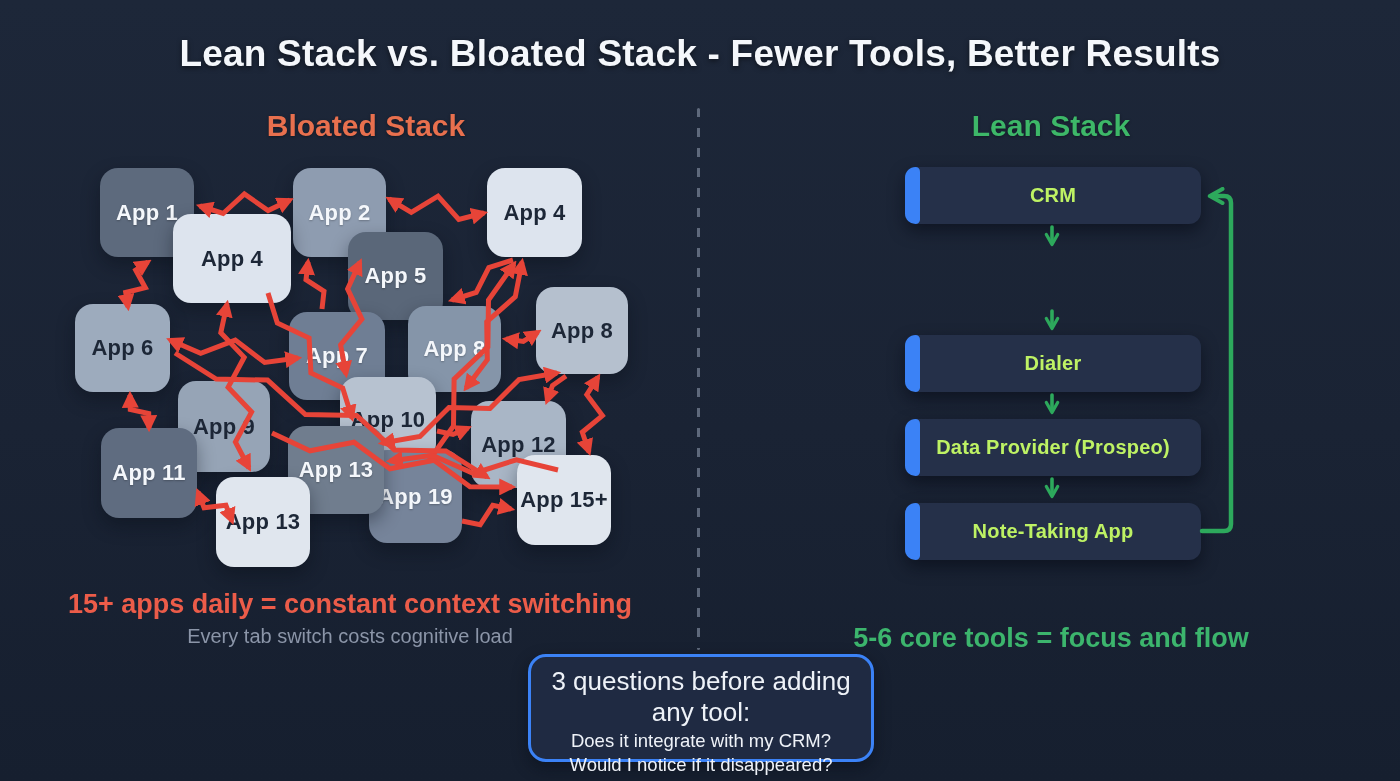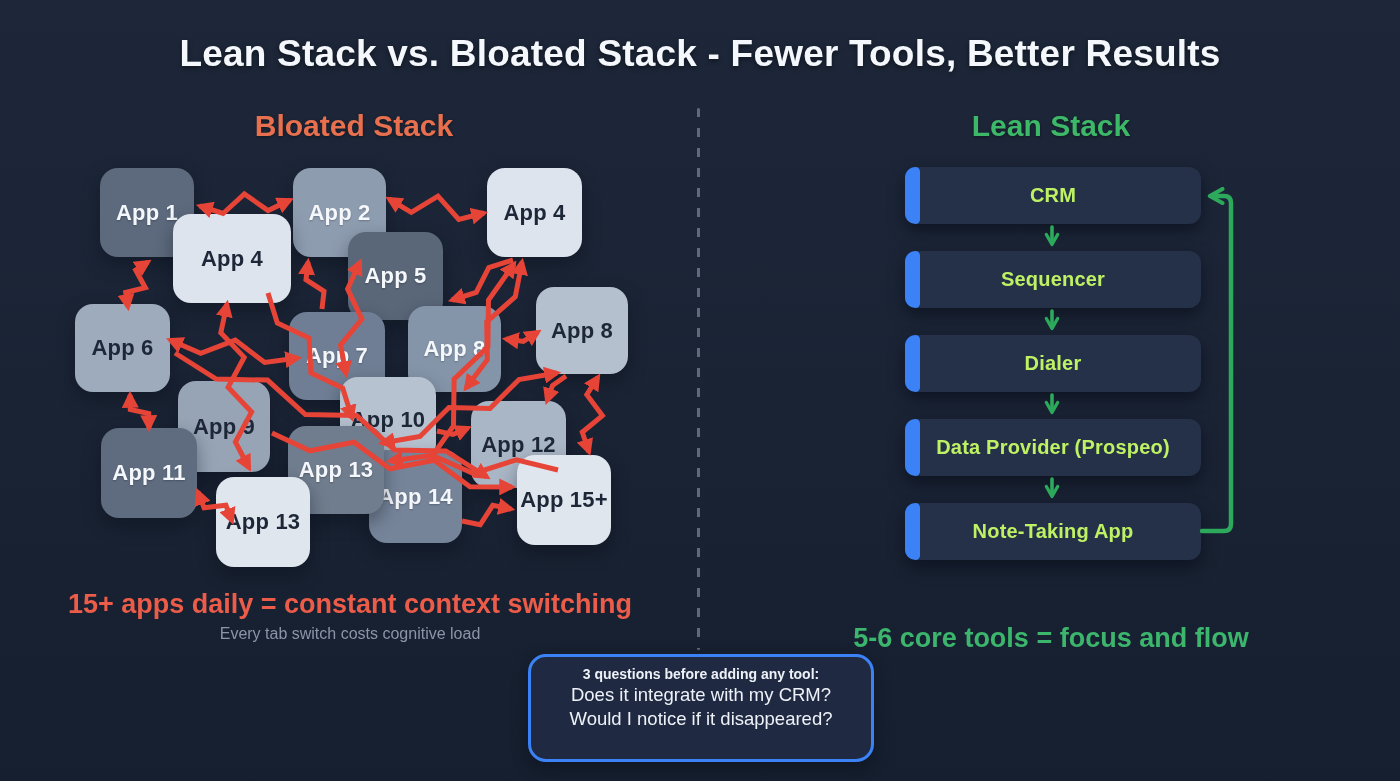--- a/index.html
+++ b/index.html
@@ -11,21 +11,21 @@
   }
   .title{
     position:absolute;top:33px;left:0;width:100%;text-align:center;
     font-size:37px;font-weight:bold;color:#f4f7fb;letter-spacing:.2px;
     text-shadow:0 2px 5px rgba(0,0,0,.5);
   }
   .panel-heading{
     position:absolute;top:109px;font-size:30px;font-weight:bold;text-align:center;
     text-shadow:0 1px 3px rgba(0,0,0,.4);
   }
-  #bloated-heading{left:4px;width:700px;}
+  #bloated-heading{left:16px;width:700px;}
   #lean-heading{left:702px;width:698px;}
 
   .app{
     position:absolute;display:flex;align-items:center;justify-content:center;
     border-radius:18px;font-size:22px;font-weight:600;letter-spacing:.2px;
     box-shadow:0 8px 18px rgba(8,12,22,.38);
   }
   .t-light{color:#f4f7fb;text-shadow:0 1px 2px rgba(0,0,0,.25);}
   .t-dark{color:#1d2737;}
 
@@ -39,34 +39,34 @@
   .tool::before{
     content:"";position:absolute;left:0;top:0;bottom:0;width:15px;
     background:var(--accent);border-radius:12px 5px 5px 12px;
   }
 
   .caption{position:absolute;top:589px;font-size:27px;font-weight:bold;text-align:center;}
   #cap-bloated{left:0;width:700px;}
   #cap-lean{left:702px;width:698px;}
   .subcaption{
     position:absolute;top:625px;left:0;width:700px;text-align:center;
-    font-size:16px;color:#8b95a8;
+    font-size:20px;color:#8b95a8;
   }
   .divider{
     position:absolute;left:697px;top:108px;width:3px;height:542px;
     background:repeating-linear-gradient(180deg,#6a7588 0,#6a7588 9px,transparent 9px,transparent 20px);
     opacity:.85;border-radius:2px;
   }
   .qbox{
     position:absolute;left:528px;top:654px;width:346px;height:108px;box-sizing:border-box;
     background:#1f2a42;border:3px solid var(--accent);border-radius:18px;
     text-align:center;color:#eef2f8;padding-top:9px;
     box-shadow:0 6px 16px rgba(6,10,20,.45);
   }
-  .q-head{font-size:14px;font-weight:bold;margin-bottom:1px;}
+  .q-head{font-size:26px;font-weight:normal;margin-bottom:1px;}
   .q-item{font-size:18.5px;line-height:23.5px;}
 
   .overlay{position:absolute;left:0;top:0;pointer-events:none;}
 </style>
 </head>
 <body>
 
 <div class="stage" style="--accent: #3b82f6;">
 
   <div class="title">Lean Stack vs. Bloated Stack - Fewer Tools, Better Results</div>
@@ -80,27 +80,26 @@
   <div class="app t-dark" style="left:173px;top:214px;width:118px;height:89px;background:#dde4ee">App 4</div>
   <div class="app t-light" style="left:348px;top:232px;width:95px;height:88px;background:#5a6779">App 5</div>
   <div class="app t-dark" style="left:75px;top:304px;width:95px;height:88px;background:#9dabbd">App 6</div>
   <div class="app t-dark" style="left:536px;top:287px;width:92px;height:87px;background:#b5c0ce">App 8</div>
   <div class="app t-light" style="left:289px;top:312px;width:96px;height:88px;background:#6f7e94">App 7</div>
   <div class="app t-light" style="left:408px;top:306px;width:93px;height:86px;background:#8595a9">App 8</div>
   <div class="app t-dark" style="left:178px;top:381px;width:92px;height:91px;background:#96a4b6">App 9</div>
   <div class="app t-dark" style="left:340px;top:377px;width:96px;height:85px;background:#b7c2d0">App 10</div>
   <div class="app t-light" style="left:101px;top:428px;width:96px;height:90px;background:#5f6c80">App 11</div>
   <div class="app t-dark" style="left:471px;top:401px;width:95px;height:87px;background:#a9b6c6">App 12</div>
-  <div class="app t-light" style="left:369px;top:450px;width:93px;height:93px;background:#76849a">App 14</div>
+  <div class="app t-light" style="left:369px;top:450px;width:93px;height:93px;background:#76849a">App 19</div>
   <div class="app t-light" style="left:288px;top:426px;width:96px;height:88px;background:#707d8e">App 13</div>
   <div class="app t-dark" style="left:216px;top:477px;width:94px;height:90px;background:#e0e6ee">App 13</div>
   <div class="app t-dark" style="left:517px;top:455px;width:94px;height:90px;background:#e0e6ee">App 15+</div>
 
   <div class="tool" style="top:167px">CRM</div>
-  <div class="tool" style="top:251px">Sequencer</div>
   <div class="tool" style="top:335px">Dialer</div>
   <div class="tool" style="top:419px">Data Provider (Prospeo)</div>
   <div class="tool" style="top:503px">Note-Taking App</div>
 
   <div class="divider"></div>
 
   <div class="caption" id="cap-bloated" style="color: rgb(236, 92, 73);">15+ apps daily = constant context switching</div>
   <div class="subcaption">Every tab switch costs cognitive load</div>
   <div class="caption" id="cap-lean" style="color: rgb(60, 181, 109); margin-top: 34px;">5-6 core tools = focus and flow</div>
 

